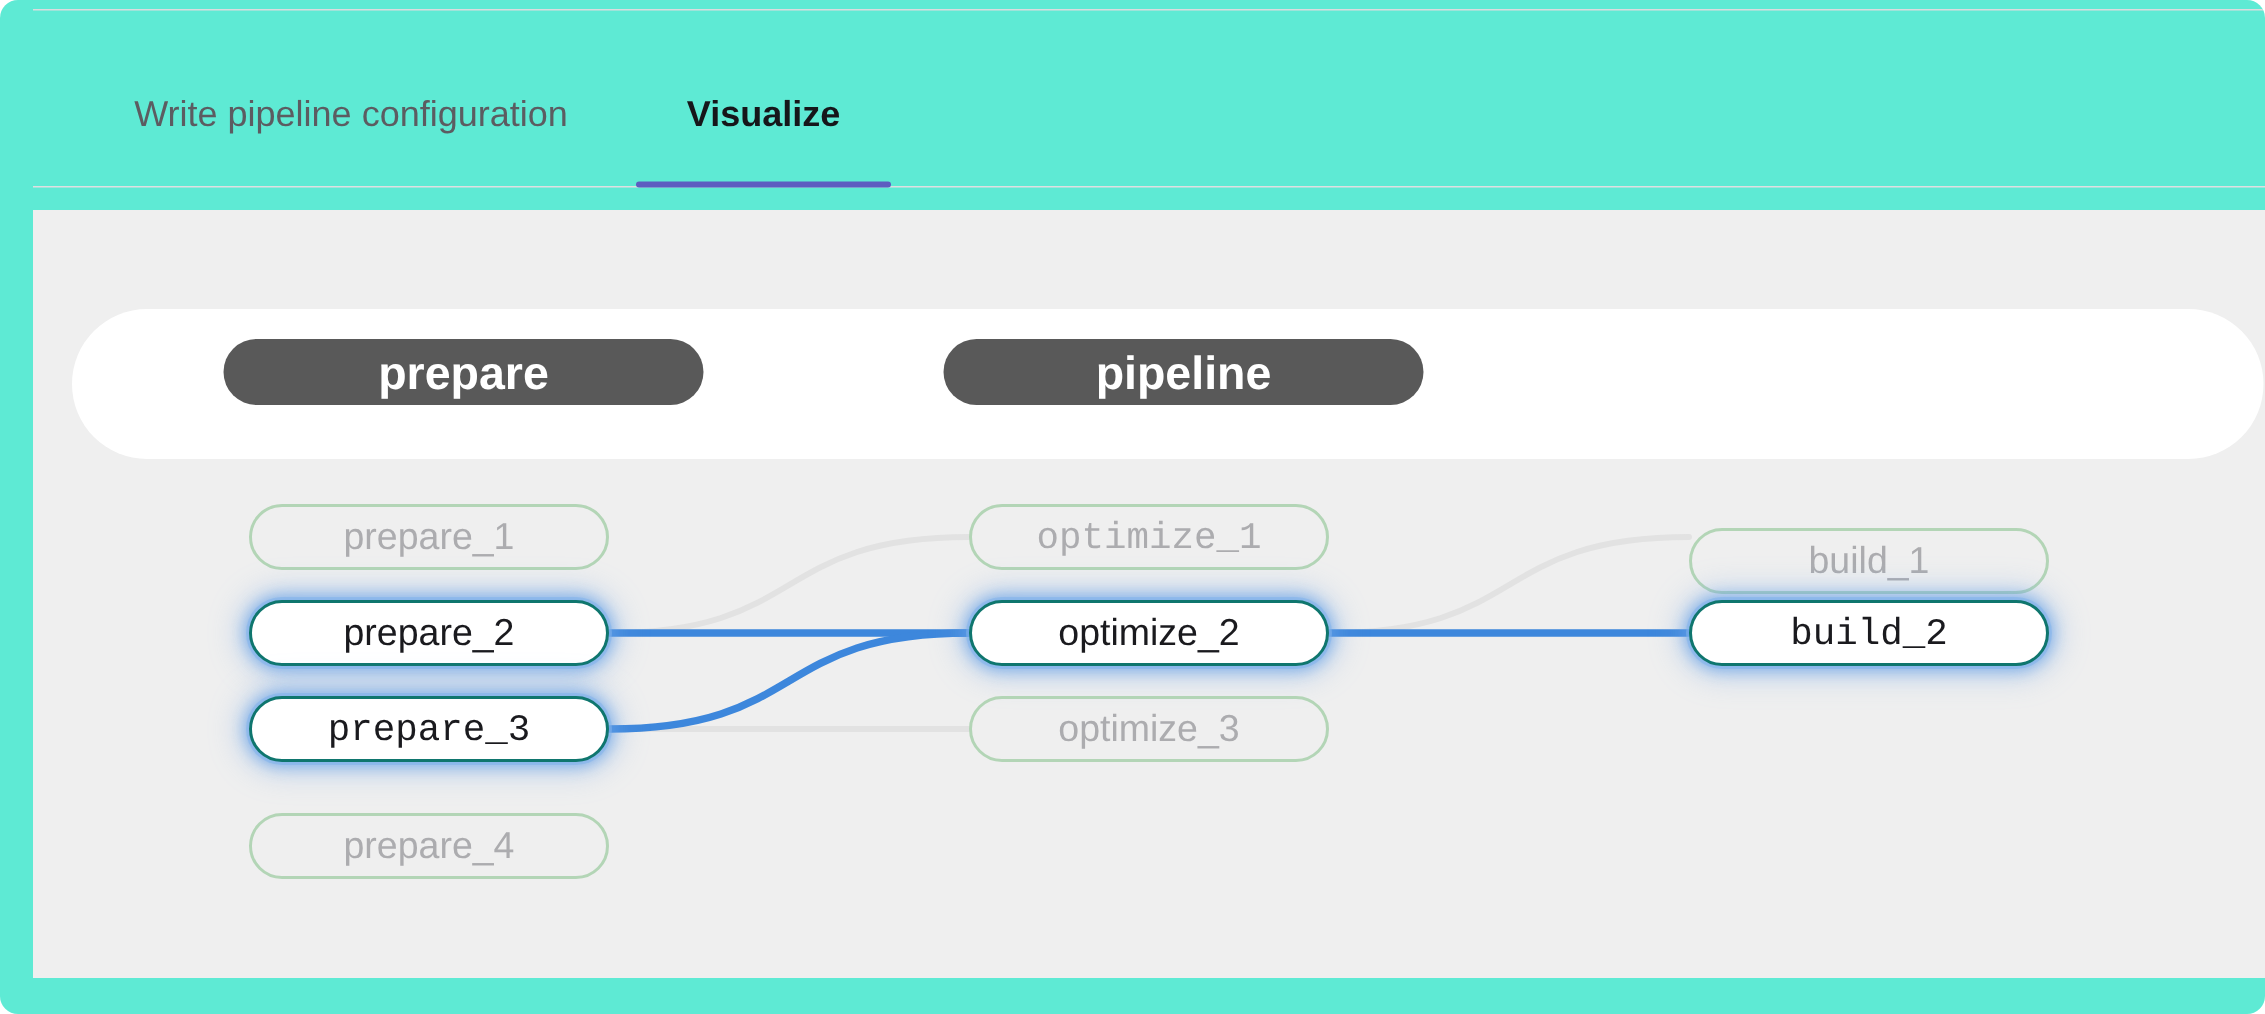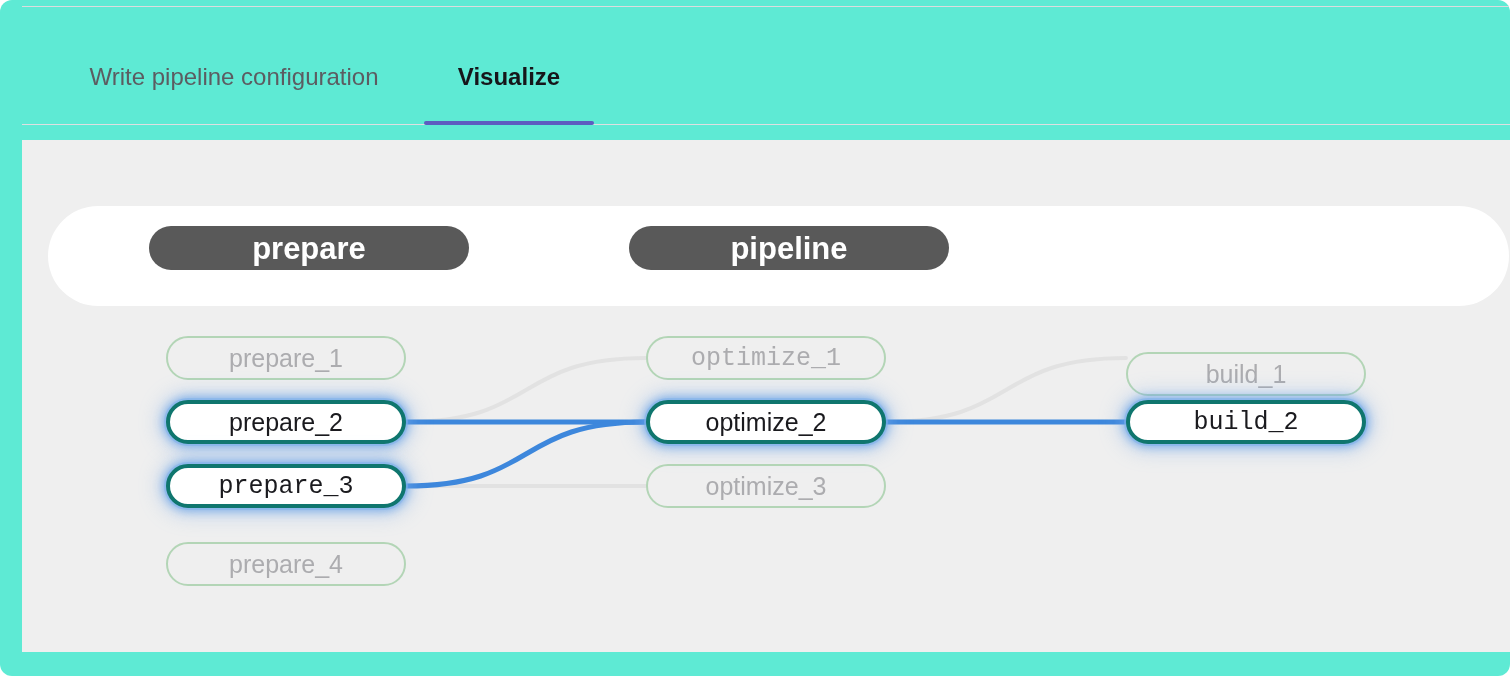--- a/index.html
+++ b/index.html
@@ -149,21 +149,21 @@
     line-height: 1;
     white-space: nowrap;
   }
   .node-idle {
     background: transparent;
     border: 2px solid #b3d5b6;
   }
   .node-idle .node-label { color: #acacaf; font-weight: 400; }
   .node-active {
     background: #ffffff;
-    border: 4px solid #0f766e;
+    border: 2px solid #0f766e;
     box-shadow:
       0 0 0 2px rgba(130,178,235,0.55),
       0 0 10px 3px rgba(96,156,230,0.70),
       0 0 20px 7px rgba(120,170,235,0.38);
   }
   .node-active .node-label { color: #1a1a1e; font-weight: 400; }
 </style>
 </head>
 <body>
 

